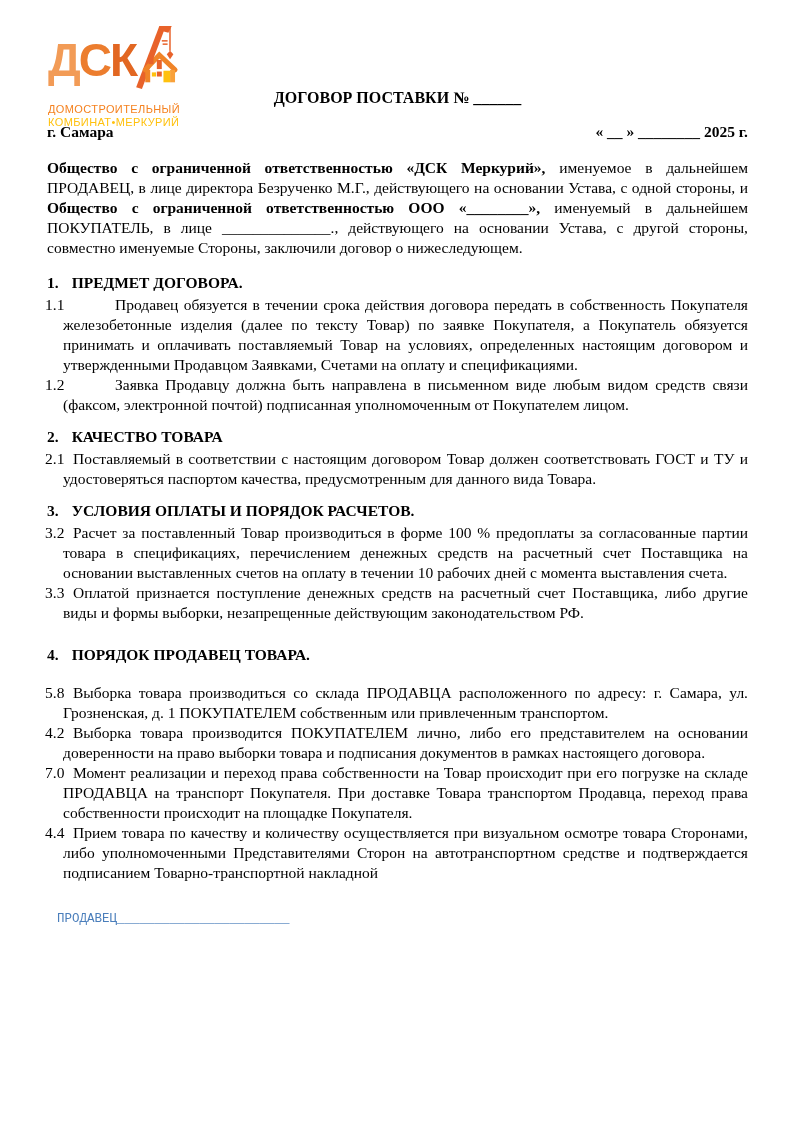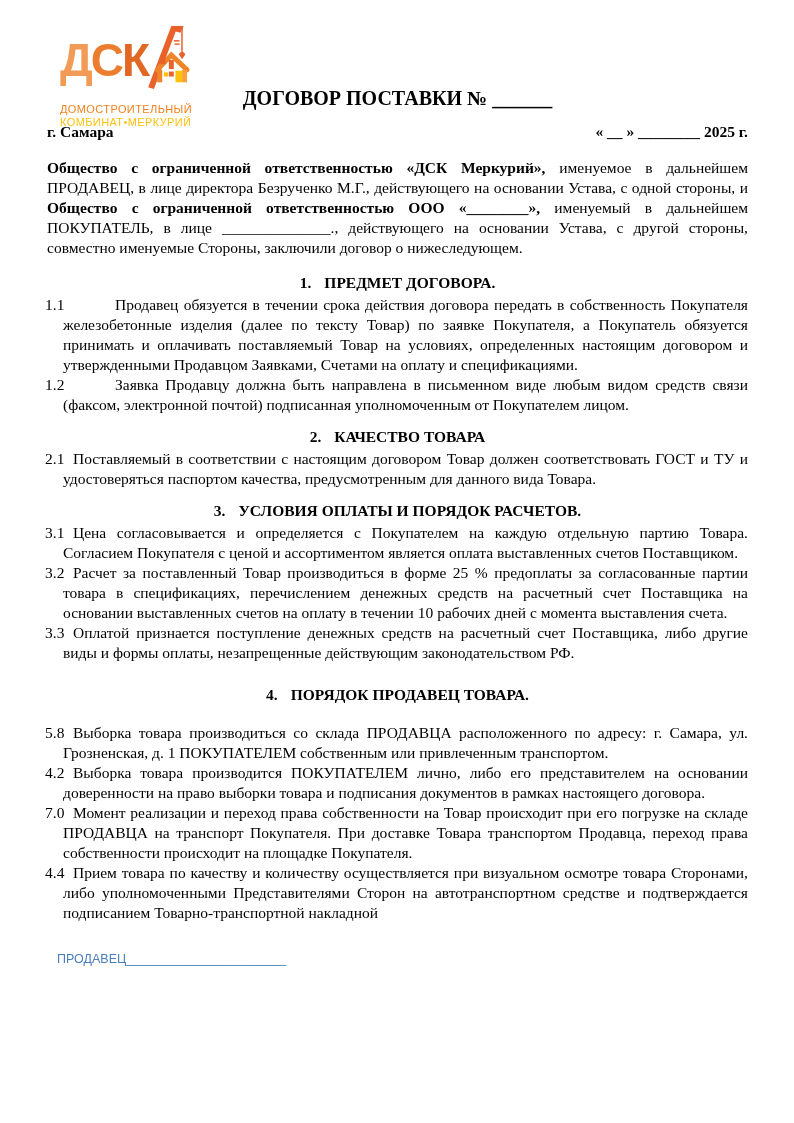--- a/index.html
+++ b/index.html
@@ -2,46 +2,46 @@
 <html lang="ru"><head>
 <meta charset="utf-8">
 <style>
   html,body{margin:0;padding:0;background:#fff;}
   .page{
     width:794px;height:1123px;position:relative;box-sizing:border-box;
     padding:0 46px 0 47px;overflow:hidden;background:#fff;
     font-family:"Liberation Serif", serif;font-size:15.5px;line-height:20px;color:#000;
   }
   
-  .logo{position:absolute;top:12px;left:60px;width:140px;}
+  .logo{position:absolute;top:12px;left:48px;width:140px;}
   .logo-top{display:flex;align-items:flex-start;}
   .logo-letters{
     font-family:"Liberation Sans", sans-serif;font-weight:bold;
     font-size:46px;line-height:44px;letter-spacing:-2px;margin-top:26px;
   }
   .lt1{color:#F29B56;} .lt2{color:#EC7D2E;} .lt3{color:#E26722;}
   .logo-icon{margin-left:-4px;}
   .logo-cap{font-family:"Liberation Sans", sans-serif;font-weight:normal;
     font-size:11px;line-height:13px;letter-spacing:0.4px;white-space:nowrap;}
   .cap1{color:#F58220;} .cap2{color:#FFC10E;}
   
-  .title{ text-align:center;font-weight:bold;font-size:20px;padding-top:88px;}
+  .title{ text-align:center;font-weight:bold;font-size:16px;padding-top:88px;}
   .meta{display:flex;justify-content:space-between;font-weight:bold;margin-top:14px;}
   
   .intro{text-align:justify;}
-  .heading{text-align:center;font-weight:bold;margin:12px 0 2px;}
+  .heading{font-weight:bold;margin:12px 0 2px;}
   .heading .hnum{margin-right:13px;}
   .heading.spaced{margin:22px 0 18px;}
   .clause{position:relative;padding-left:16px;text-align:justify;text-indent:10px;}
   .clause .num{position:absolute;left:-2px;top:0;text-indent:0;}
   .clause.tabbed{text-indent:52px;}
   
   .footer{
     display:flex;justify-content:space-between;margin-top:26px;padding-left:10px;
-    font-family:Liberation Sans, sans-serif;font-size:12.5px;color:#4a7ebb;
+    font-family:Liberation Mono, monospace;font-size:12.5px;color:#4a7ebb;
   }
 </style>
 </head>
 <body>
 
 <div class="page">
 
   <div class="logo">
     <div class="logo-top">
       <div class="logo-letters"><span class="lt1">Д</span><span class="lt2">С</span><span class="lt3">К</span></div>
@@ -78,23 +78,22 @@
   <p class="intro"><b>Общество с ограниченной ответственностью «ДСК Меркурий»,</b><span> именуемое в дальнейшем ПРОДАВЕЦ, в лице директора Безрученко М.Г., действующего на основании Устава, с одной стороны, и </span><b>Общество с ограниченной ответственностью ООО «________»,</b><span> именуемый в дальнейшем ПОКУПАТЕЛЬ, в лице ______________., действующего на основании Устава, с другой стороны, совместно именуемые Стороны, заключили договор о нижеследующем.</span></p>
 
   <div class="heading"><span class="hnum">1.</span><span>ПРЕДМЕТ ДОГОВОРА.</span></div>
   <div class="clause tabbed"><span class="num">1.1</span><span>Продавец обязуется в течении срока действия договора передать в собственность Покупателя железобетонные изделия (далее по тексту Товар) по заявке Покупателя, а Покупатель обязуется принимать и оплачивать поставляемый Товар на условиях, определенных настоящим договором и утвержденными Продавцом Заявками, Счетами на оплату и спецификациями.</span></div>
   <div class="clause tabbed"><span class="num">1.2</span><span>Заявка Продавцу должна быть направлена в письменном виде любым видом средств связи (факсом, электронной почтой) подписанная уполномоченным от Покупателем лицом.</span></div>
 
   <div class="heading"><span class="hnum">2.</span><span>КАЧЕСТВО ТОВАРА</span></div>
   <div class="clause"><span class="num">2.1</span><span>Поставляемый в соответствии с настоящим договором Товар должен соответствовать ГОСТ и ТУ и удостоверяться паспортом качества, предусмотренным для данного вида Товара.</span></div>
 
   <div class="heading"><span class="hnum">3.</span><span>УСЛОВИЯ ОПЛАТЫ И ПОРЯДОК РАСЧЕТОВ.</span></div>
-  <div class="clause"><span class="num">3.1</span><span>Цена согласовывается и определяется с Покупателем на каждую отдельную партию Товара. Согласием Покупателя с ценой и ассортиментом является оплата выставленных счетов Поставщиком.</span></div>
-  <div class="clause"><span class="num">3.2</span><span>Расчет за поставленный Товар производиться в форме 25 % предоплаты за согласованные партии товара в спецификациях, перечислением денежных средств на расчетный счет Поставщика на основании выставленных счетов на оплату в течении 10 рабочих дней с момента выставления счета.</span></div>
-  <div class="clause"><span class="num">3.3</span><span>Оплатой признается поступление денежных средств на расчетный счет Поставщика, либо другие виды и формы оплаты, незапрещенные действующим законодательством РФ.</span></div>
+  <div class="clause"><span class="num">3.2</span><span>Расчет за поставленный Товар производиться в форме 100 % предоплаты за согласованные партии товара в спецификациях, перечислением денежных средств на расчетный счет Поставщика на основании выставленных счетов на оплату в течении 10 рабочих дней с момента выставления счета.</span></div>
+  <div class="clause"><span class="num">3.3</span><span>Оплатой признается поступление денежных средств на расчетный счет Поставщика, либо другие виды и формы выборки, незапрещенные действующим законодательством РФ.</span></div>
 
   <div class="heading spaced"><span class="hnum">4.</span><span>ПОРЯДОК ПРОДАВЕЦ ТОВАРА.</span></div>
   <div class="clause"><span class="num">5.8</span><span>Выборка товара производиться со склада ПРОДАВЦА расположенного по адресу: г. Самара, ул. Грозненская, д. 1 ПОКУПАТЕЛЕМ собственным или привлеченным транспортом.</span></div>
   <div class="clause"><span class="num">4.2</span><span>Выборка товара производится ПОКУПАТЕЛЕМ лично, либо его представителем на основании доверенности на право выборки товара и подписания документов в рамках настоящего договора.</span></div>
   <div class="clause"><span class="num">7.0</span><span>Момент реализации и переход права собственности на Товар происходит при его погрузке на складе ПРОДАВЦА на транспорт Покупателя. При доставке Товара транспортом Продавца, переход права собственности происходит на площадке Покупателя.</span></div>
   <div class="clause"><span class="num">4.4</span><span>Прием товара по качеству и количеству осуществляется при визуальном осмотре товара Сторонами, либо уполномоченными Представителями Сторон на автотранспортном средстве и подтверждается подписанием Товарно-транспортной накладной</span></div>
 
   <div class="footer">
     <span>ПРОДАВЕЦ_______________________</span>
   </div>

